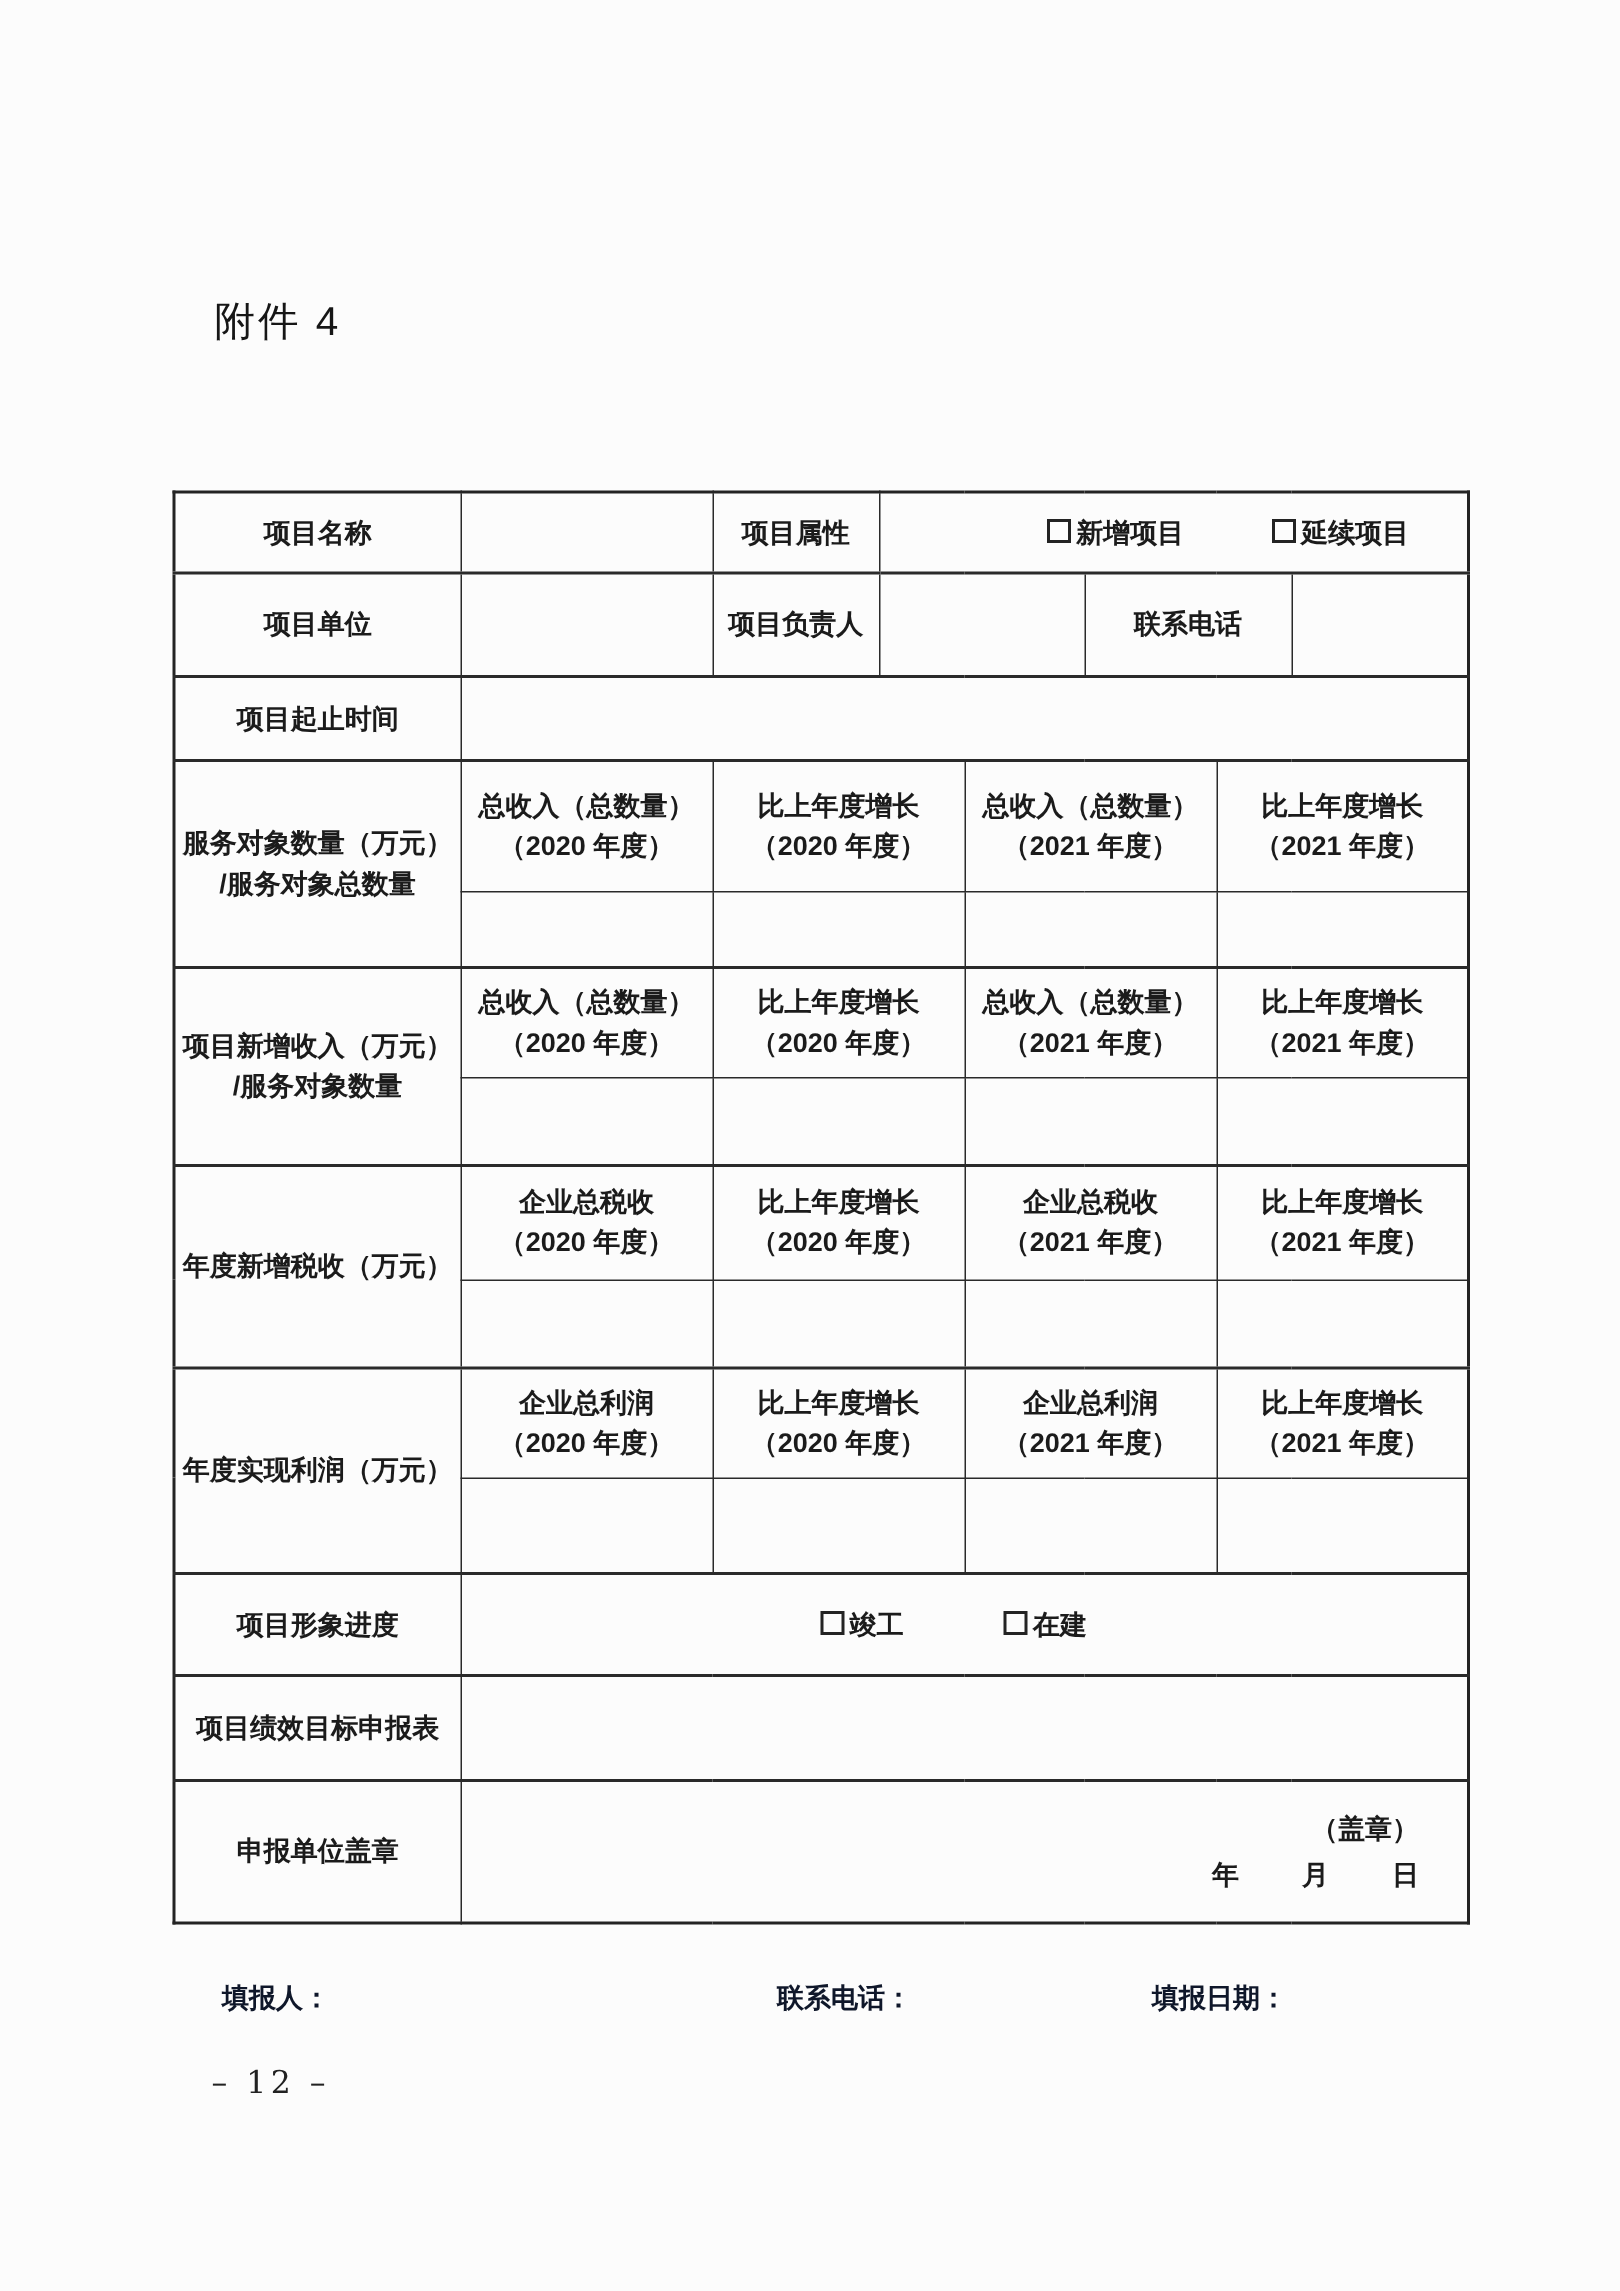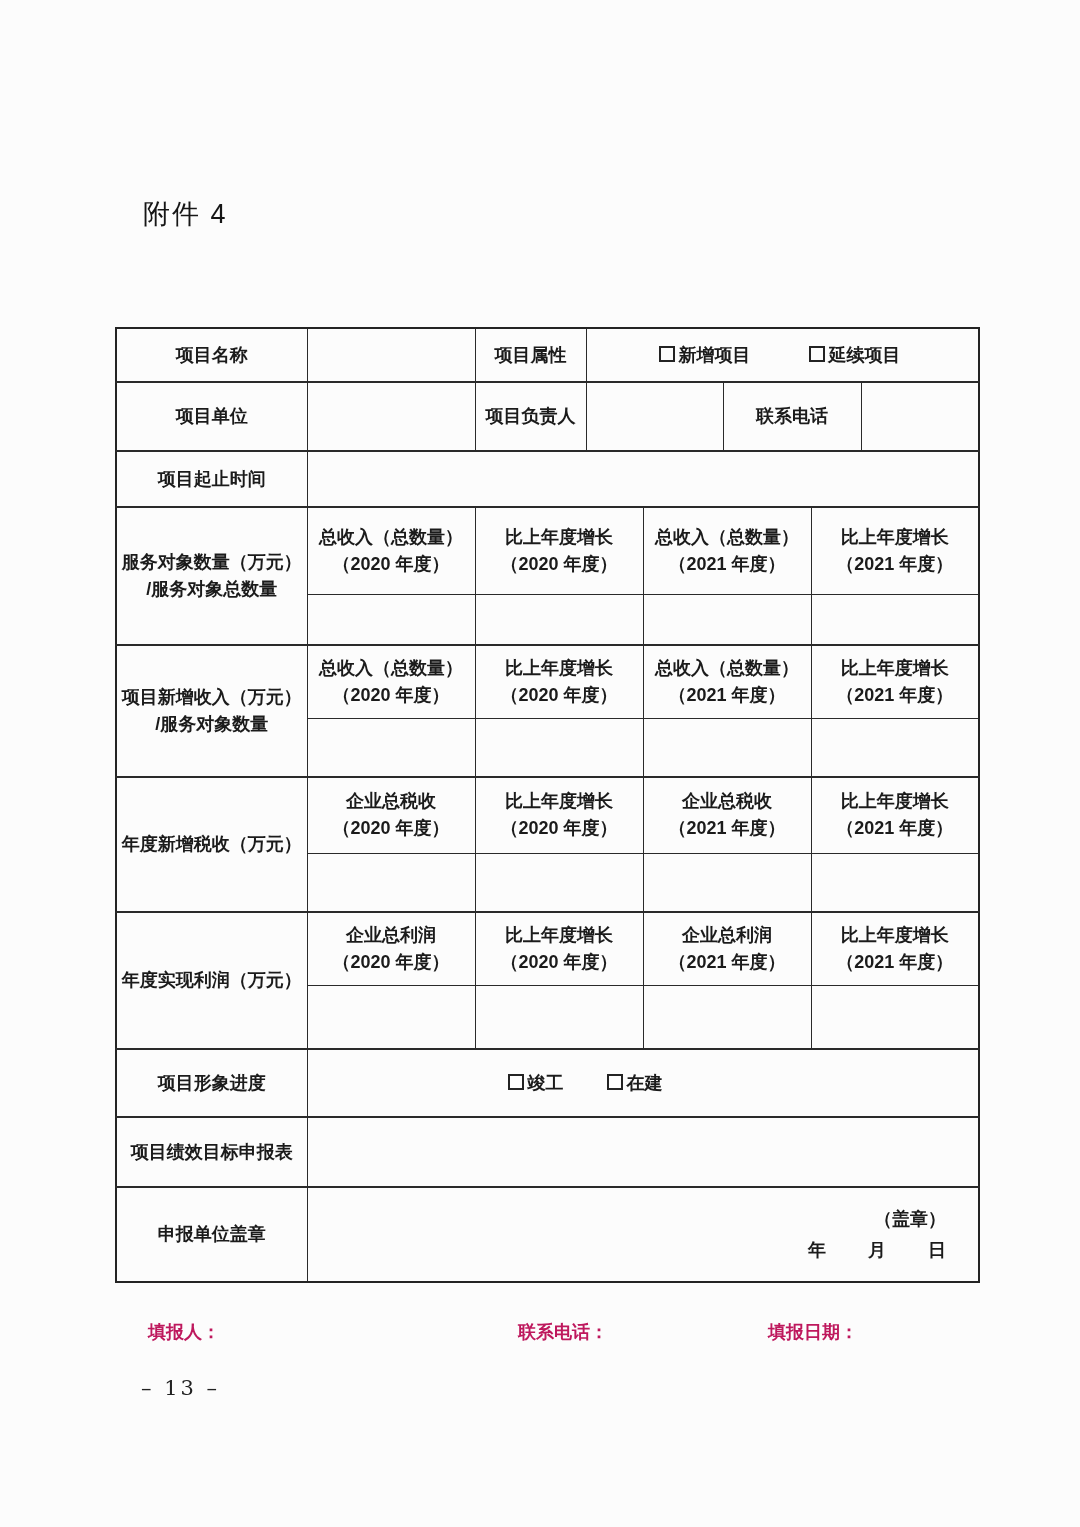--- a/index.html
+++ b/index.html
@@ -48,36 +48,36 @@
   td.hd{font-size:17px;line-height:1.6;padding:0 4px;}
   td.wrap-narrow{padding:0 14px;}
   .cb{
     display:inline-block;
     width:12px;height:12px;
     border:2px solid #232323;
     margin-right:4px;
     vertical-align:-1px;
     background:transparent;
   }
-  .optrow{display:flex;align-items:flex-start;}
+  .optrow{display:flex;align-items:flex-start;margin-left:39px;}
   .optrow .opt{white-space:nowrap;}
   .opts-attr{justify-content:flex-start;padding-left:72px;gap:58px;}
-  .opts-progress{justify-content:flex-start;padding-left:200px;gap:43px;}
+  .opts-progress{justify-content:flex-start;padding-left:200px;gap:66px;}
   .stamp-box{
     display:flex;flex-direction:column;
     align-items:flex-end;justify-content:space-between;
     height:100%;
     padding-right:32px;box-sizing:border-box;
     gap:4px;
   }
   .stamp-box .ymd span{margin-left:42px;}
   .stamp-box .ymd span:first-child{margin-left:0;}
   .footer-row{
     position:absolute;left:0;top:1320px;width:1080px;height:30px;
-    font-size:18px;font-weight:bold;color:#be185d;
+    font-size:18px;font-weight:bold;color:#0f172a;
   }
   .footer-row .f1{position:absolute;left:148px;}
   .footer-row .f2{position:absolute;left:518px;}
   .footer-row .f3{position:absolute;left:768px;}
   .page-number{
     position:absolute;left:141px;top:1376px;
     font-family:"DejaVu Serif","Liberation Serif",serif;
     font-size:21px;color:#222;
     letter-spacing:3px;
   }
@@ -272,15 +272,15 @@
     </tr>
   </tbody>
     </table>
 
   <div class="footer-row">
     <span class="f1">填报人：</span>
     <span class="f2">联系电话：</span>
     <span class="f3">填报日期：</span>
   </div>
 
-  <div class="page-number">– 13 –</div>
+  <div class="page-number">– 12 –</div>
 
 </div>
 
 </body></html>

